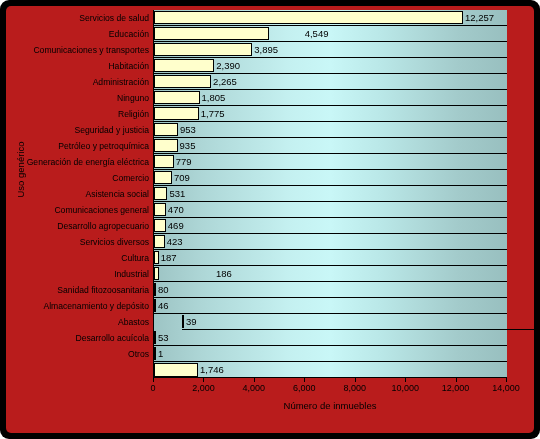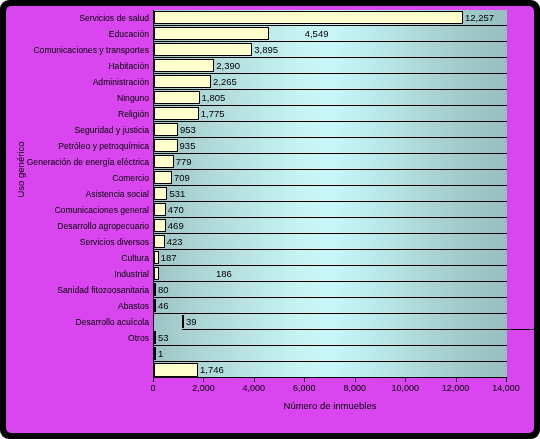--- a/index.html
+++ b/index.html
@@ -24,21 +24,21 @@
     box-sizing: border-box;
     background: #000000;
     border-radius: 9px;
     padding: 6px;
   }
   #chart-inner {
     position: relative;
     width: 100%;
     height: 100%;
     box-sizing: border-box;
-    background: #d946ef;
+    background: #b91c1c;
     border-radius: 5px;
     overflow: hidden;
   }
 
   
   #plot-area {
     position: absolute;
     left: 147px;
     top: 4px;
     width: 354px;
@@ -181,20 +181,21 @@
         <div class="cat-label" style="height: 16px;">Petróleo y petroquímica</div>
         <div class="cat-label" style="height: 16px;">Generación de energía eléctrica</div>
         <div class="cat-label" style="height: 16px;">Comercio</div>
         <div class="cat-label" style="height: 16px;">Asistencia social</div>
         <div class="cat-label" style="height: 16px;">Comunicaciones general</div>
         <div class="cat-label" style="height: 16px;">Desarrollo agropecuario</div>
         <div class="cat-label" style="height: 16px;">Servicios diversos</div>
         <div class="cat-label" style="height: 16px;">Cultura</div>
         <div class="cat-label" style="height: 16px;">Industrial</div>
         <div class="cat-label" style="height: 16px;">Sanidad fitozoosanitaria</div>
+        <div class="cat-label" style="height: 16px;">Almacenamiento y depósito</div>
         <div class="cat-label" style="height: 16px;">Abastos</div>
         <div class="cat-label" style="height: 16px;">Desarrollo acuícola</div>
         <div class="cat-label" style="height: 16px;">Otros</div>
       </div>
 
     <div id="plot-area">
         <div class="bar-row" style="height: 16px;">
           <div class="bar" style="width: 309.051px;"></div>
           <div class="bar-value" style="left: 309.051px;">12,257</div>
         </div>

